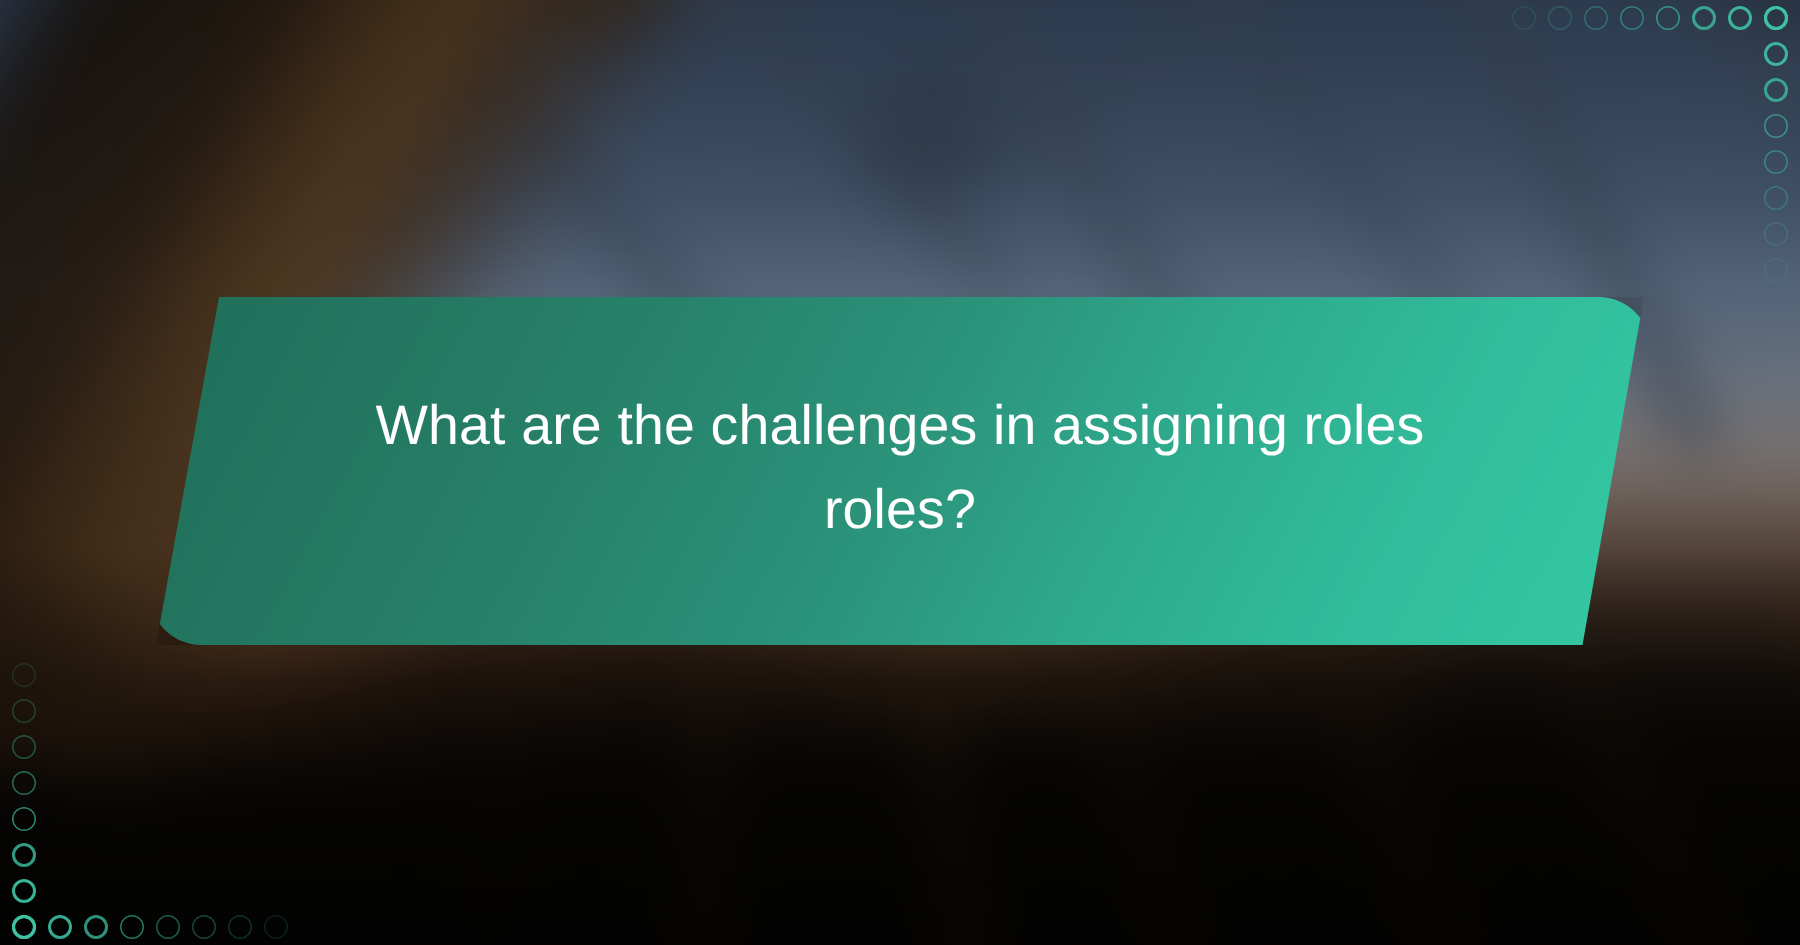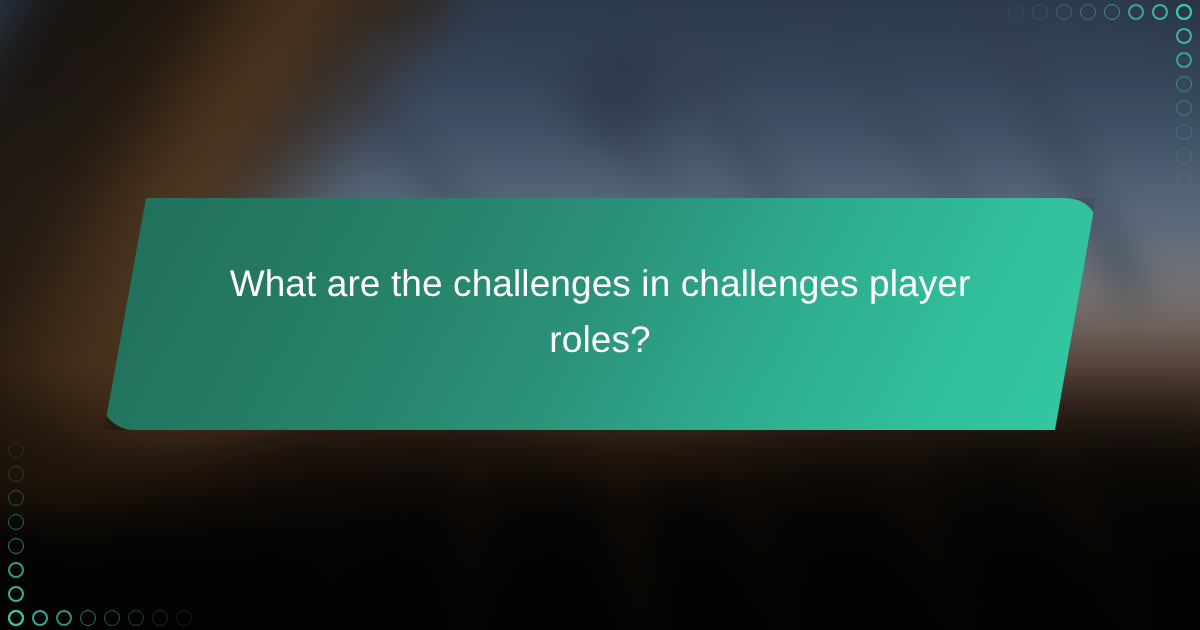--- a/index.html
+++ b/index.html
@@ -357,17 +357,17 @@
     <span class="ring"></span>
     <span class="ring"></span>
     <span class="ring"></span>
     <span class="ring"></span>
     <span class="ring"></span>
   </div>
 
   <div class="card-wrap">
     <div class="card"></div>
     <div class="card-inner">
-      <div class="question">What are the challenges in challenges player roles?</div>
+      <div class="question">What are the challenges in assigning roles roles?</div>
     </div>
   </div>
 
 </div>
 
 </body></html>

